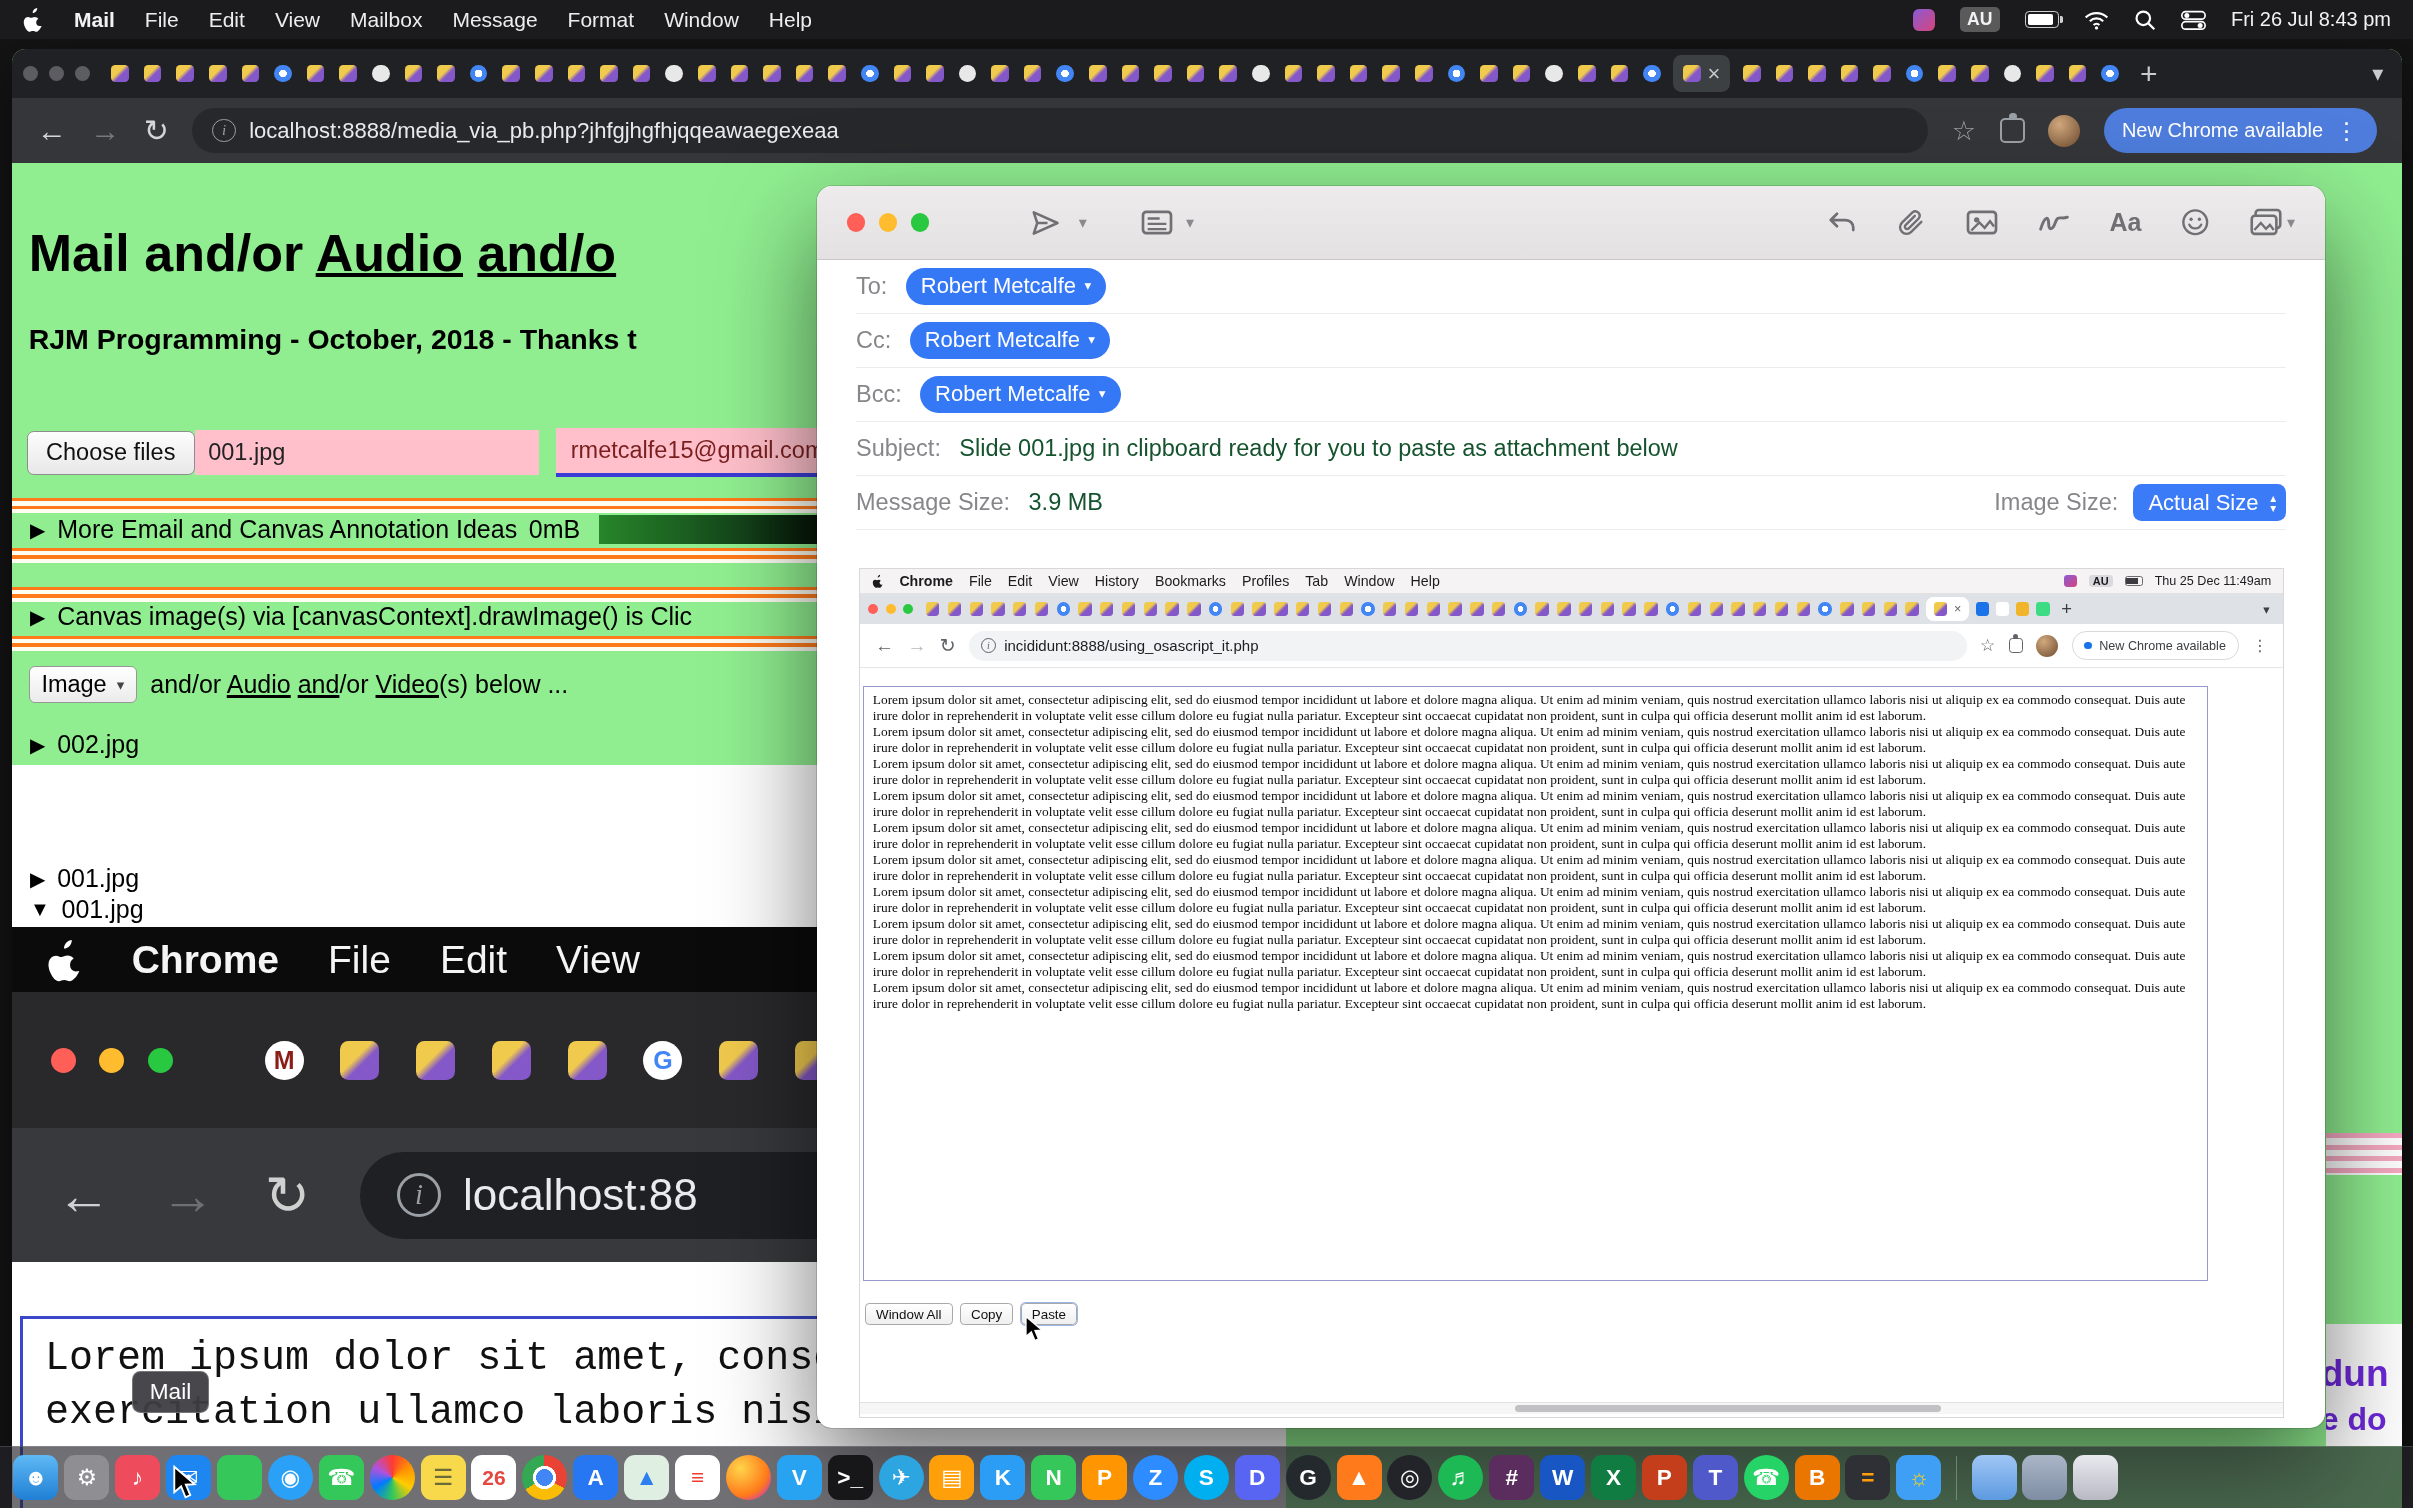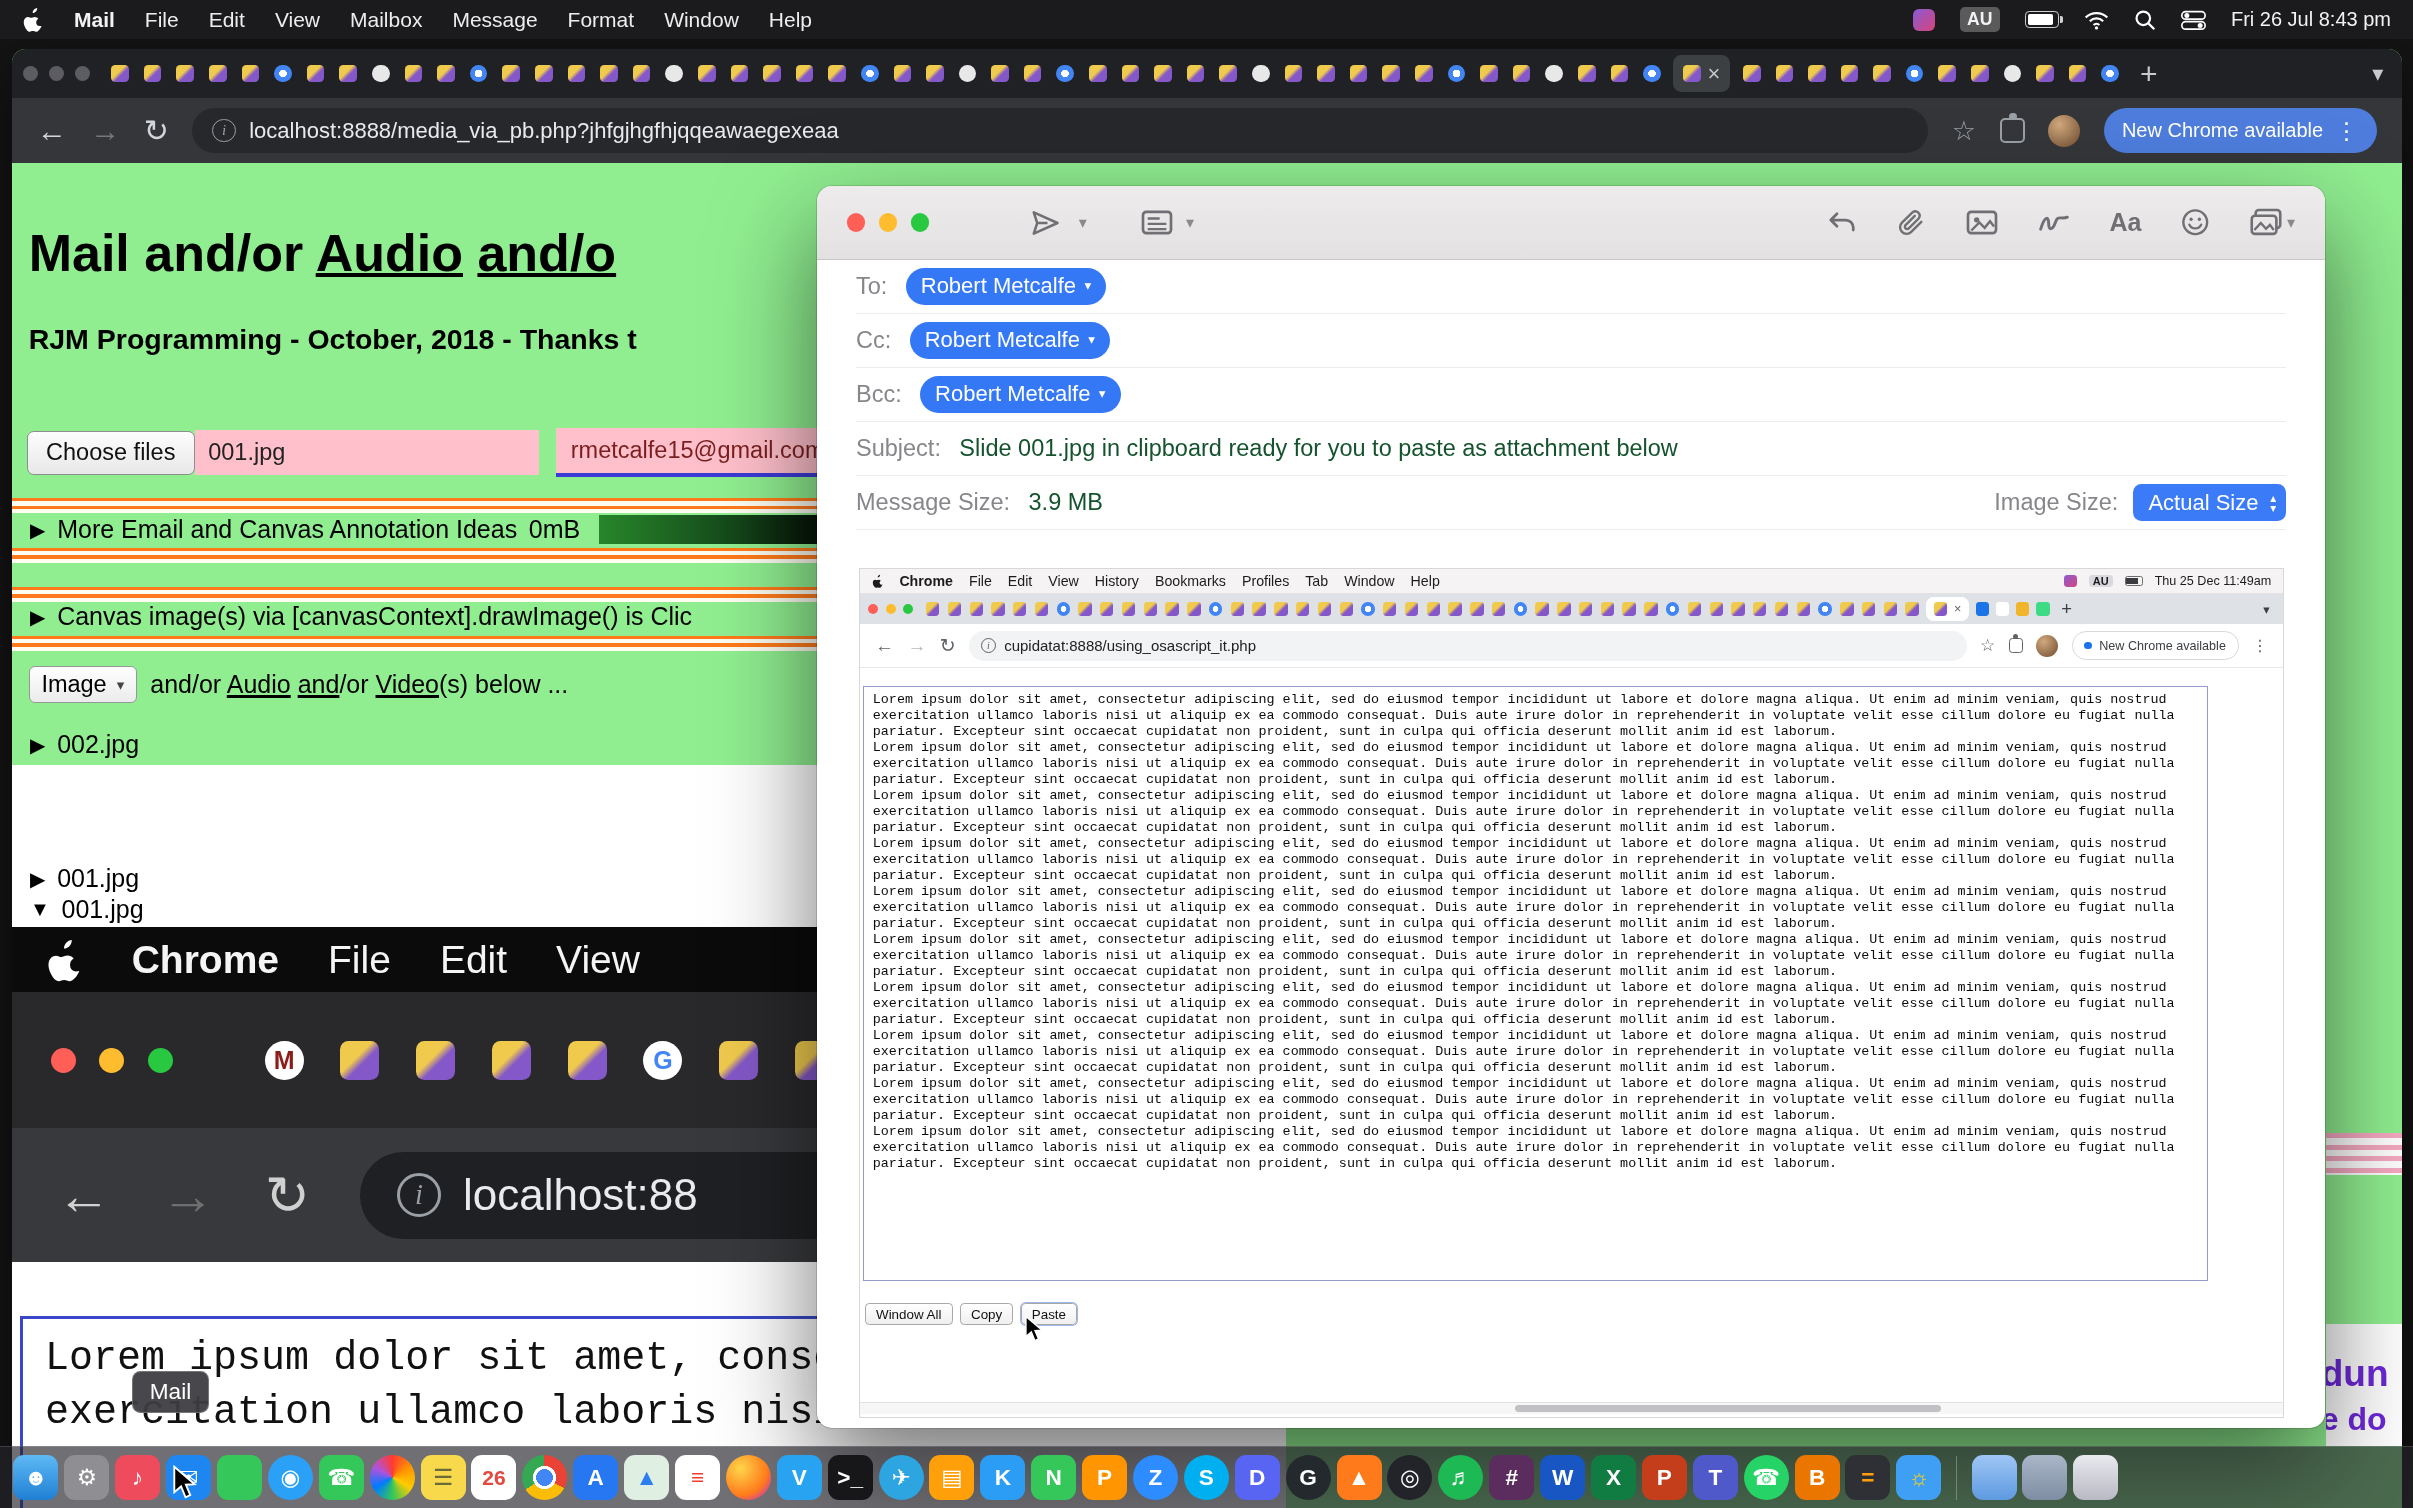--- a/index.html
+++ b/index.html
@@ -172,21 +172,21 @@
   .att-puzzle { width:14.2px; height:14.2px; border-radius:3.4px; border:1.7px solid #5f6368; position:relative; }
   .att-puzzle::after { content:""; position:absolute; left:3.4px; top:-5px; width:5px; height:5px; border-radius:50%; background:#5f6368; }
   .att-avatar { width:22px; height:22px; border-radius:50%; background:radial-gradient(circle at 35% 30%,#d2a97e,#6e4b2f); flex:none; }
   .att-update { height:28.5px; border:0.8px solid #d7d9dd; border-radius:14.2px; padding:0 11.7px; font-size:12.6px; color:#3c4043;
     display:flex; align-items:center; gap:7.5px; white-space:nowrap; }
   .att-dot { width:7.5px; height:7.5px; border-radius:50%; background:#1a73e8; }
   .att-kebab { font-size:16px; color:#5f6368; }
 
   .att-content { position:relative; background:#fff; height:751px; }
   .att-textarea { position:absolute; left:3.4px; top:18.4px; width:1345px; height:595px; border:1.7px solid #959ccb;
-    padding:5px 8.4px; font-family:Liberation Mono, monospace; font-size:13.4px; line-height:16px;
+    padding:5px 8.4px; font-family:Liberation Serif, serif; font-size:13.4px; line-height:16px;
     color:#0b0b0b; white-space:pre-wrap; overflow:hidden; }
   .att-buttons { position:absolute; left:5px; top:635px; display:flex; gap:7.5px; }
   .att-btn { font-size:13.4px; padding:2.5px 10px; border:0.8px solid #a8a8a8; border-radius:4.2px;
     background:linear-gradient(#ffffff,#efefef); color:#111; }
   .att-hscroll { position:absolute; left:0; right:0; top:734px; height:11.7px; background:#f6f6f6; border-top:0.8px solid #e2e2e2; }
   .att-hthumb { position:absolute; left:46%; width:30%; height:7.5px; top:1.7px; background:#c1c1c5; border-radius:4.2px; }
 
   
   .tooltip { position:absolute; left:132px; top:1371px; min-width:77px; height:42px; background:rgba(62,62,66,.95);
     border:0.8px solid rgba(255,255,255,.25); border-radius:8.4px; color:#fff; font-size:22.6px; display:flex;
@@ -659,21 +659,21 @@
       <span class="att-plus">+</span>
       <span class="att-chevron">▾</span>
     </div>
 
     <div class="att-toolbar">
       <span class="att-nav">←</span>
       <span class="att-nav dis">→</span>
       <span class="att-nav">↻</span>
       <span class="att-omni">
         <span class="att-info">i</span>
-        <span>cupidatat:8888/using_osascript_it.php</span>
+        <span>incididunt:8888/using_osascript_it.php</span>
       </span>
       <span class="att-star">☆</span>
       <span class="att-puzzle"></span>
       <span class="att-avatar"></span>
       <span class="att-update">
         <span class="att-dot"></span>
         <span>New Chrome available</span>
       </span>
       <span class="att-kebab">⋮</span>
     </div>

